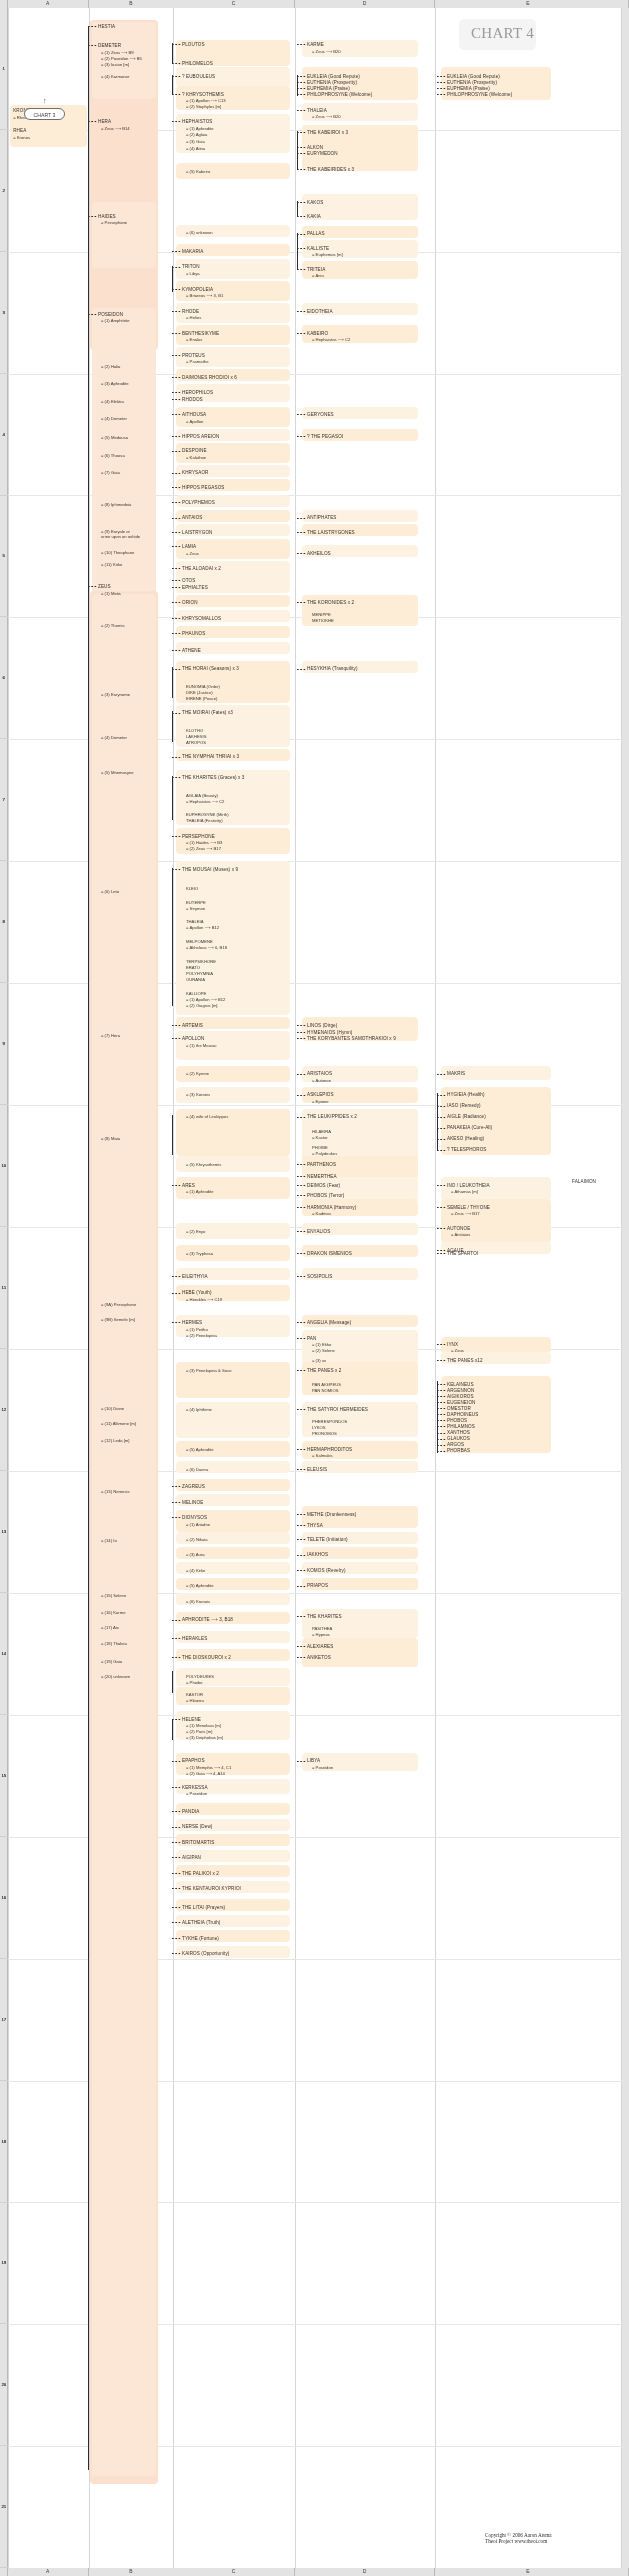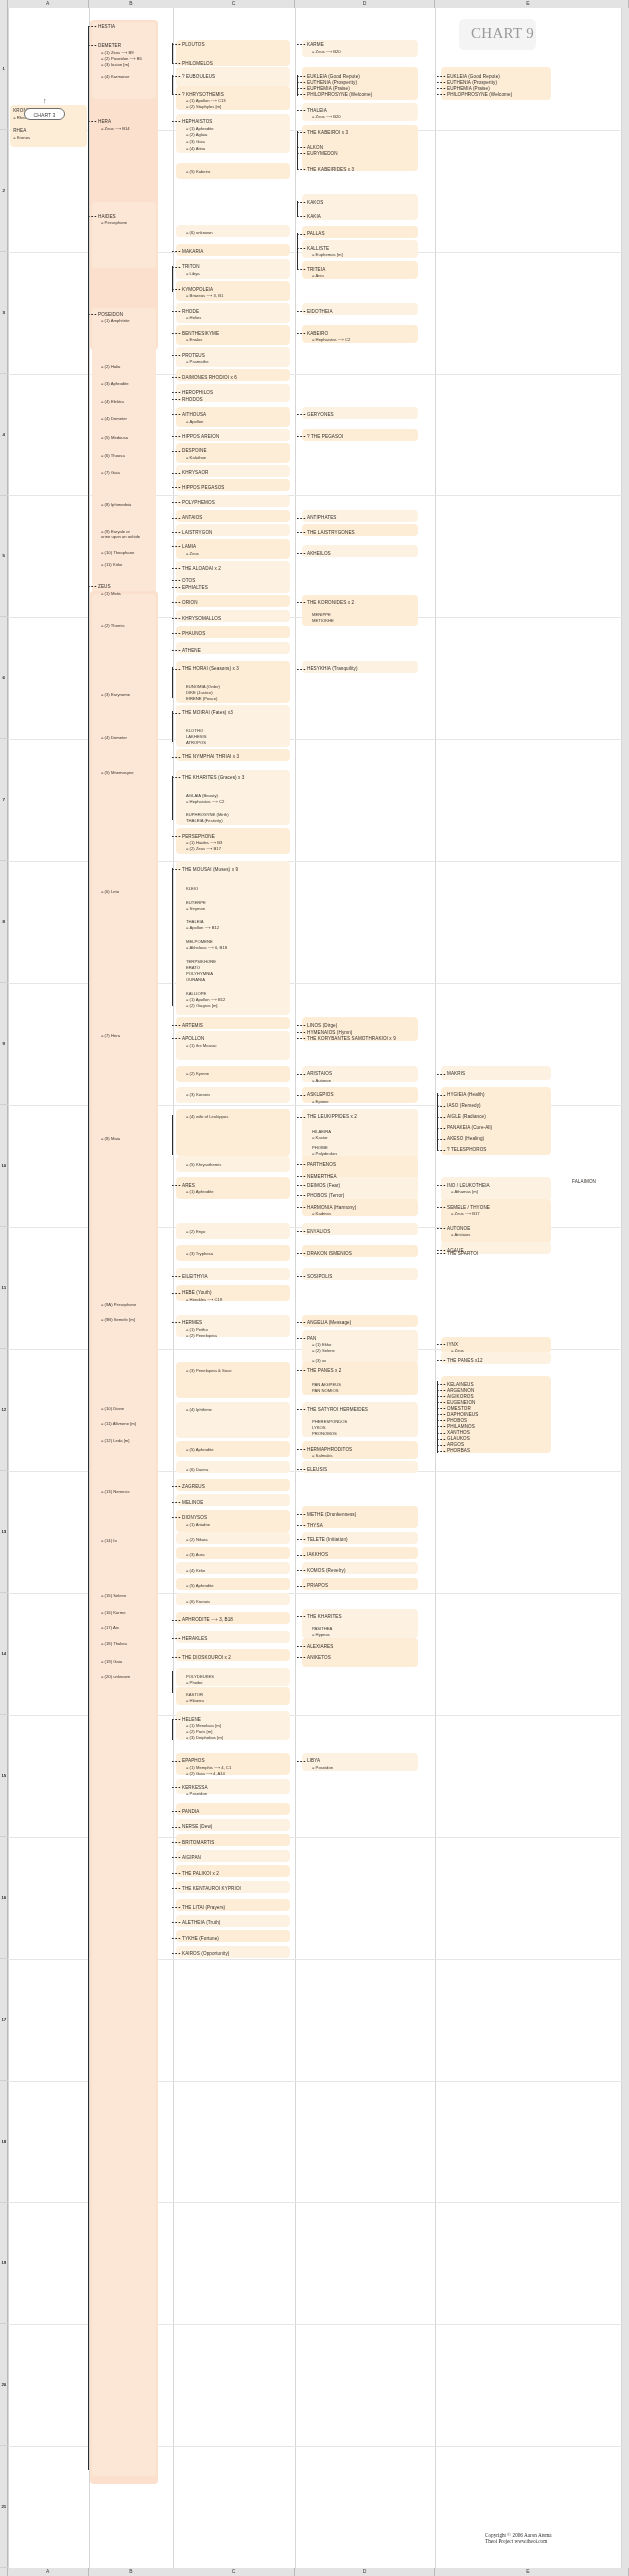--- a/index.html
+++ b/index.html
@@ -180,21 +180,21 @@
       <div class="gridline-h" style="top: 2446px;"></div>
     </div>
 </div>
 
 <div id="canvas">
 
   <div id="chart-link-arrow" style="left:43px; top:88px;">↑</div>
   <div id="chart-link" style="left:24px; top:100px;">CHART 3</div>
 
   <div id="chart-title-bg" style="left:459px; top:11px; width:77px; height:31px;"></div>
-  <div id="chart-title" style="left:471px; top:17.6px;">CHART 9</div>
+  <div id="chart-title" style="left:471px; top:17.6px;">CHART 4</div>
 
   <div id="copyright" style="left:485px; top:2524px;">
     <div>Copyright © 2006 Aaron Atsma</div>
     <div>Theoi Project  www.theoi.com</div>
   </div>
 
   <div id="content">
       <div class="pill cream" style="left: 10px; top: 97px; width: 77px; height: 42px;"></div>
       <div class="entry nm" style="left: 13.2px; top: 100px;">KRONOS</div>
       <div class="entry sub" style="left: 13.2px; top: 107px;">= Rhea</div>

